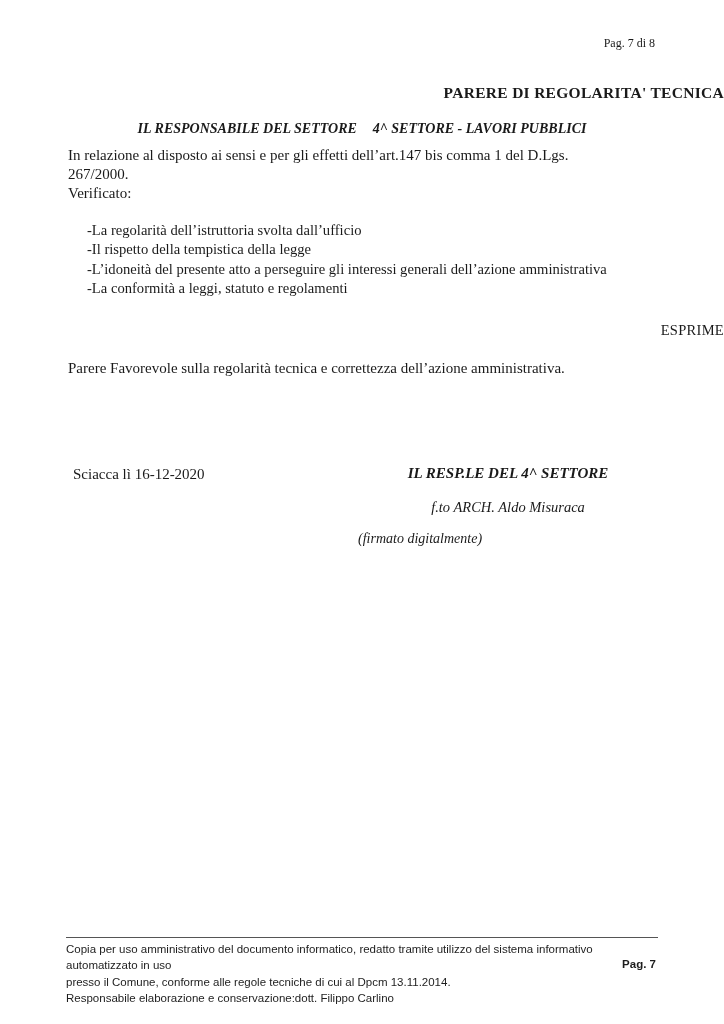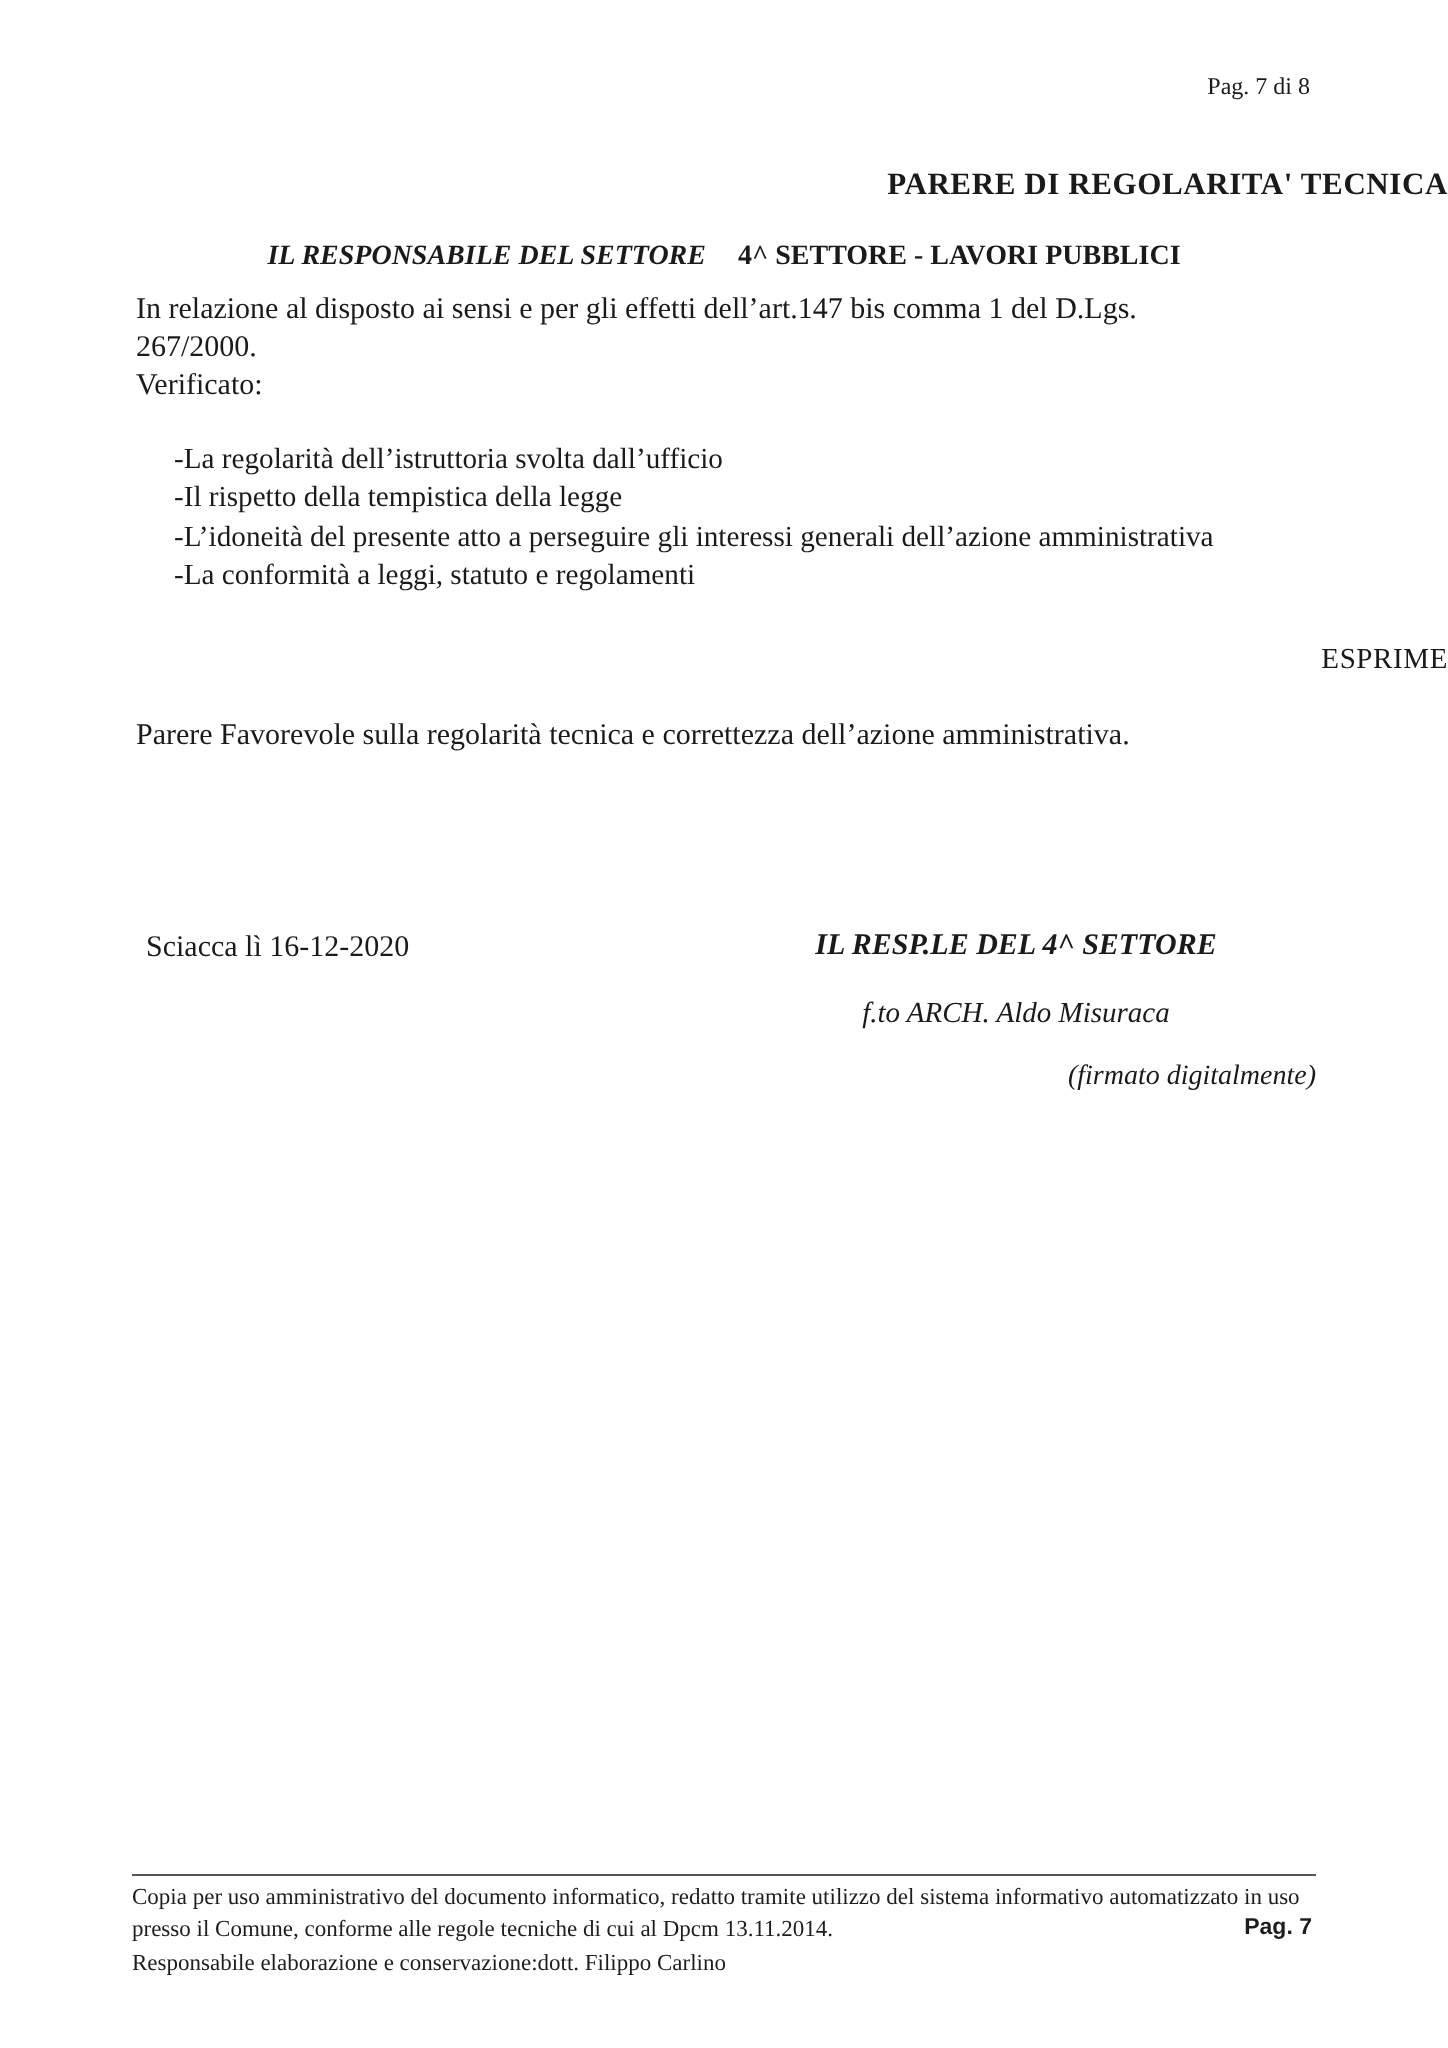--- a/index.html
+++ b/index.html
@@ -41,20 +41,21 @@
     width: 100%;
     text-align: center;
     font-size: 14px;
     font-weight: bold;
   }
   .sub-role {
     font-style: italic;
   }
   .sub-sector {
     margin-left: 16px;
+    font-style: italic;
   }
   .intro {
     position: absolute;
     top: 146px;
     left: 68px;
     width: 600px;
     font-size: 15px;
     line-height: 19px;
     white-space: pre-line;
   }
@@ -106,34 +107,34 @@
     width: 300px;
     text-align: center;
     font-size: 14.5px;
     font-style: italic;
   }
   .digital-note {
     position: absolute;
     top: 531px;
     left: 358px;
     width: 300px;
-    text-align: right;
+    text-align: left;
     font-size: 14px;
     font-style: italic;
   }
   .footer {
     position: absolute;
     top: 937px;
     left: 66px;
     right: 66px;
     border-top: 1px solid #555555;
     padding-top: 3px;
   }
   .footer-text {
-    font-family: Liberation Serif, serif;
+    font-family: Liberation Sans, sans-serif;
     font-size: 11.5px;
     line-height: 16.3px;
     white-space: pre-line;
     color: #1d1d1d;
   }
   .footer-page {
     position: absolute;
     right: 2px;
     top: 20px;
     font-family: "Liberation Sans", sans-serif;

